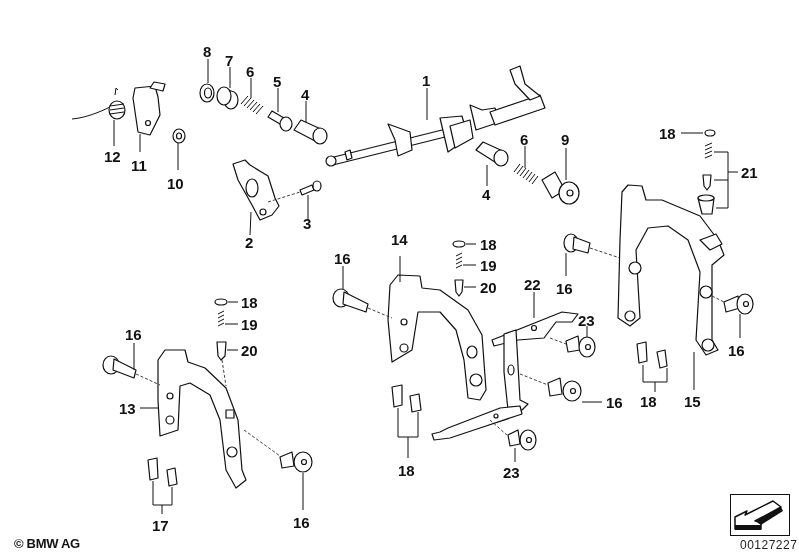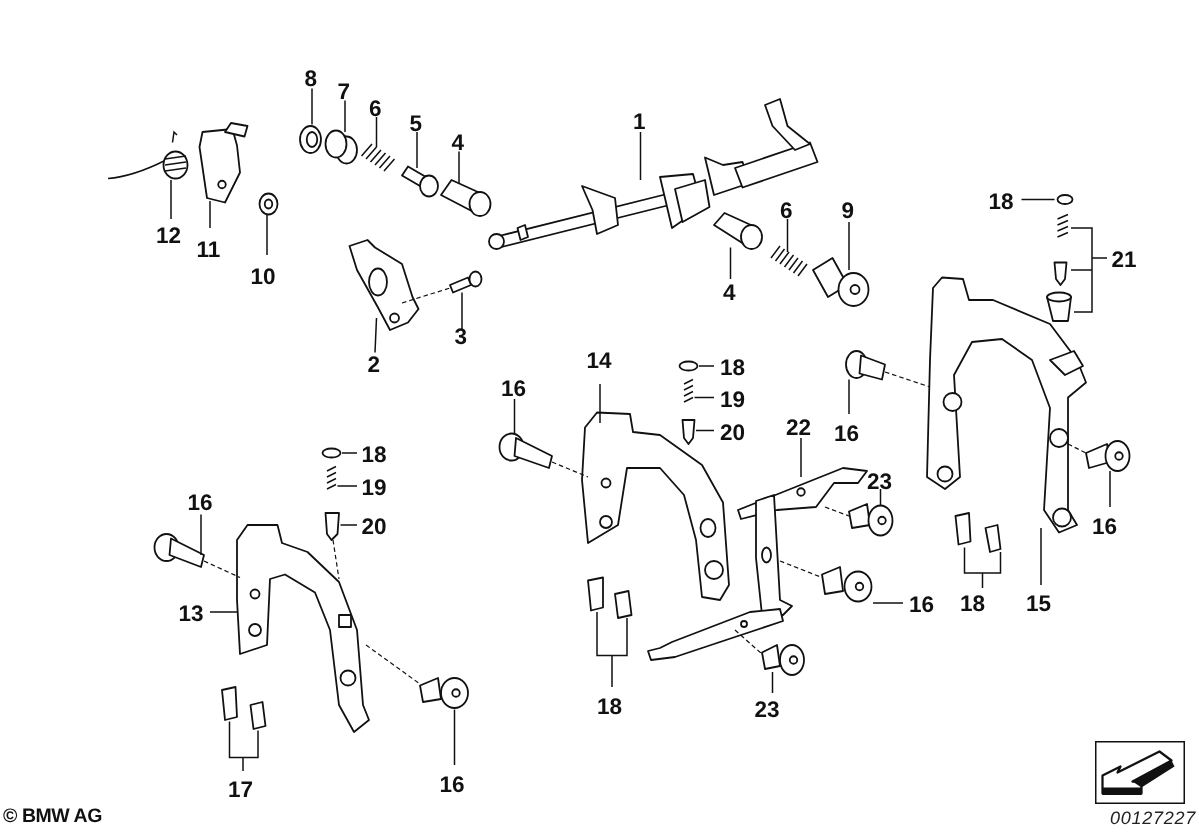--- a/index.html
+++ b/index.html
@@ -2,22 +2,22 @@
 <html><head>
 <meta charset="utf-8">
 <style>
   html, body { margin:0; padding:0; background:#ffffff; }
   body { width:799px; height:559px; position:relative; overflow:hidden; font-family:"Liberation Sans", sans-serif; }
   #diagram { position:absolute; left:0; top:0; width:799px; height:559px; }
   .lbl { font-family:"Liberation Sans", sans-serif; font-weight:bold; font-size:15px; fill:#111; }
   .part { fill:#fff; stroke:#111; stroke-width:1.2; stroke-linejoin:round; }
   .ln { stroke:#111; stroke-width:1; fill:none; }
   .dash { stroke:#111; stroke-width:0.8; fill:none; stroke-dasharray:3 2; }
-  .copyright { position:absolute; left:2px; top:536px; font-size:13px; font-weight:bold; color:#111; letter-spacing:-0.3px; }
-  .docnum { position:absolute; left:740px; top:538px; font-size:12px; color:#222; letter-spacing:0.5px;font-style:italic; }
+  .copyright { position:absolute; left:14px; top:536px; font-size:13px; font-weight:bold; color:#111; letter-spacing:-0.3px; }
+  .docnum { position:absolute; left:740px; top:538px; font-size:12px; color:#222; letter-spacing:0.5px; }
   .navbox { position:absolute; left:730px; top:494px; width:58px; height:40px; border:1px solid #111; background:#fff; cursor:pointer; }
 </style>
 </head>
 <body>
 
 <svg id="diagram" viewBox="0 0 799 559" xmlns="http://www.w3.org/2000/svg">
 
   <g>
     <path class="ln" d="M72,119 C85,118 100,112 110,107"></path>
     <path class="ln" d="M115,95 L116,88 L118,90"></path>

